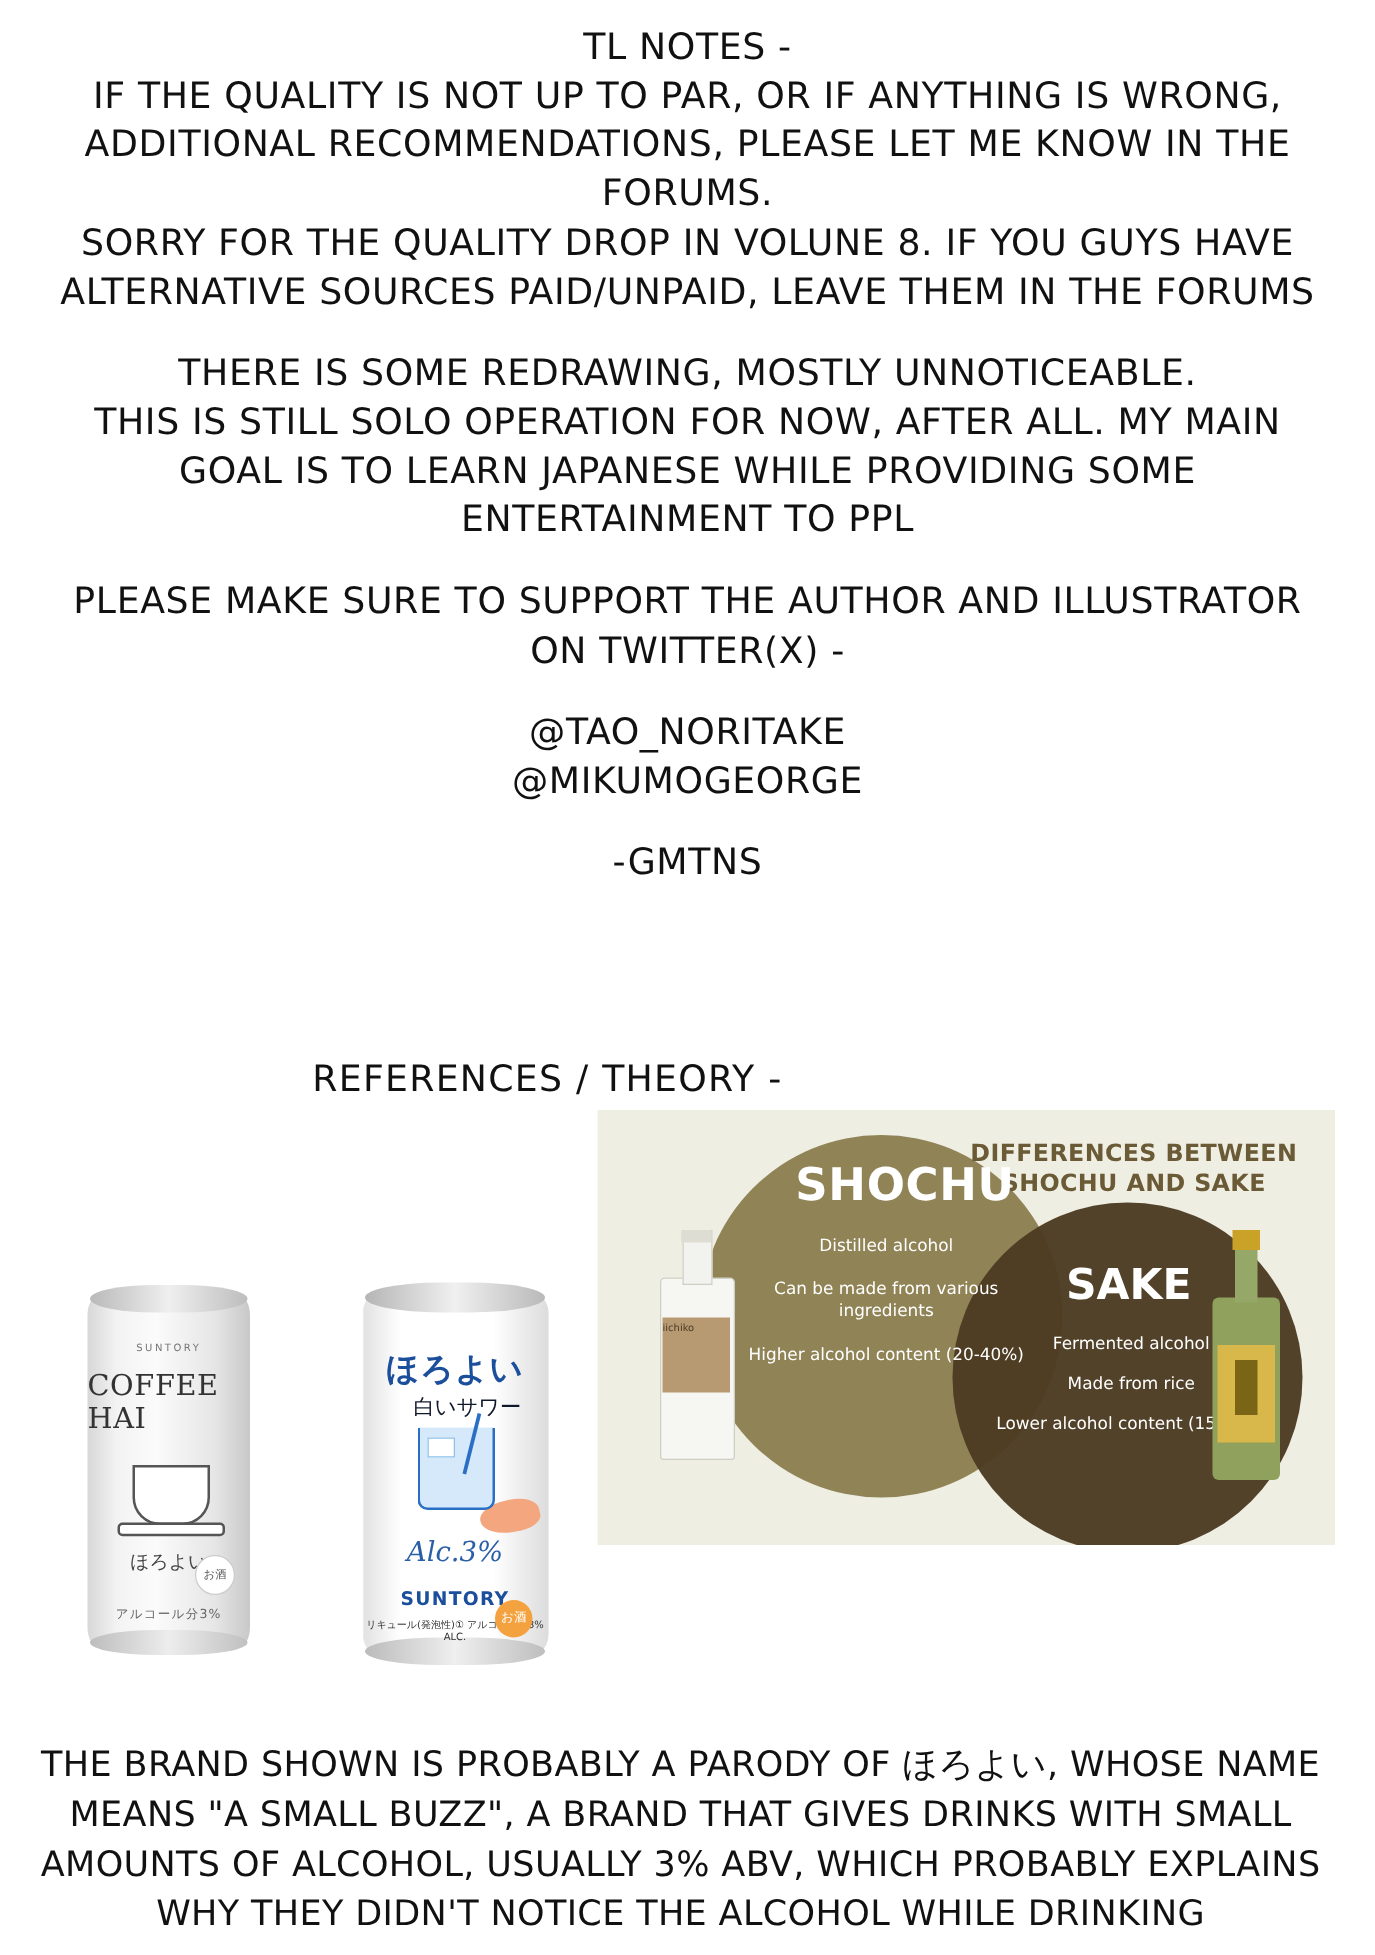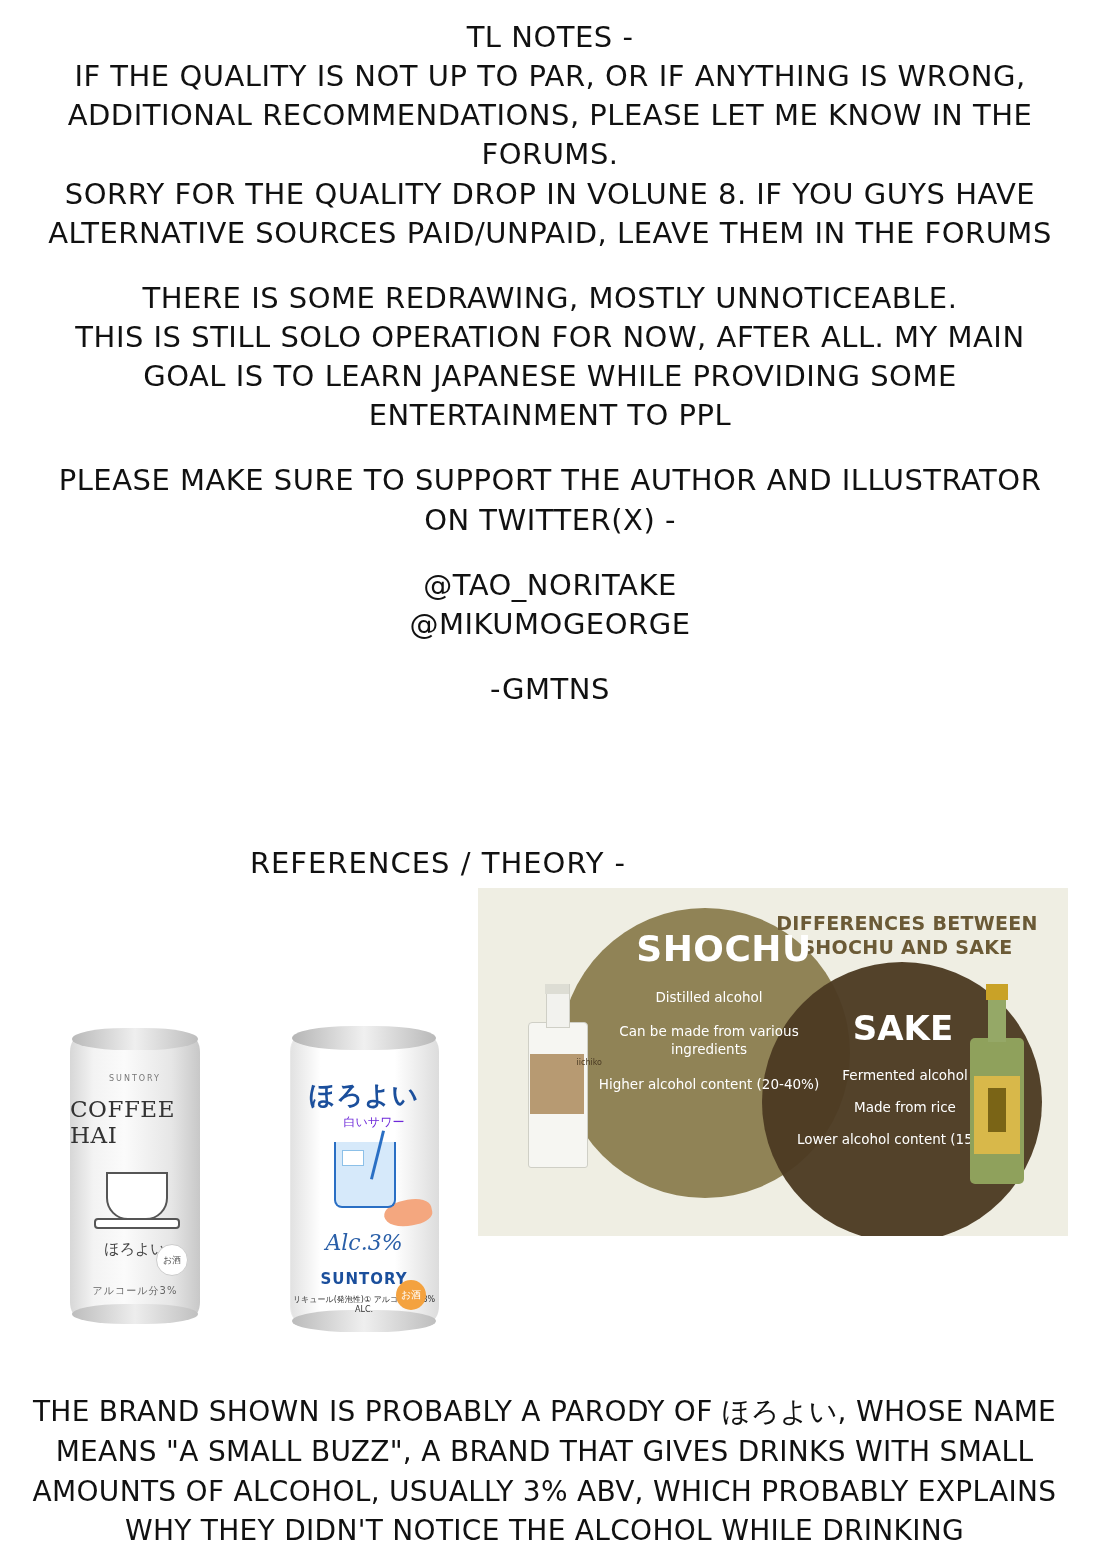--- a/index.html
+++ b/index.html
@@ -149,21 +149,21 @@
   .bs-body {
     position: absolute; left: 4px; top: 38px; width: 58px; height: 144px;
     background: #f6f6f2; border: 1px solid #cfcfc6; border-radius: 4px 4px 3px 3px;
   }
   .bs-label {
     position: absolute; left: 6px; top: 70px; width: 54px; height: 60px;
     background: #b79a72;
   }
   .bs-label-text {
     position: absolute; left: 6px; top: 74px; width: 72px;
-    font-size: 8px; color: #4a3a22; text-align: right; line-height: 1.25;
+    font-size: 8px; color: #4a3a22; text-align: left; line-height: 1.25;
   }
   .bottle-sake {
     position: absolute;
     left: 488px;
     top: 96px;
     width: 64px;
     height: 200px;
   }
   .bk-cap { position: absolute; left: 20px; top: 0; width: 22px; height: 16px; background: #c9a227; }
   .bk-neck { position: absolute; left: 22px; top: 14px; width: 18px; height: 44px; background: #95a867; }
@@ -250,21 +250,21 @@
     background: linear-gradient(90deg,#bbbbbb,#efefef,#bebebe);
     border-radius: 50% / 60%;
   }
   .ch-title {
     position: absolute; left: 6px; top: 60px; width: 148px;
     text-align: center; font-size: 26px; color: #1b4f9c; font-weight: bold;
     letter-spacing: 1px;
   }
   .ch-sub {
     position: absolute; left: 6px; top: 96px; width: 168px;
-    text-align: center; font-size: 12px; color: #6d28d9;
+    text-align: center; font-size: 17px; color: #0f172a;
   }
   .ch-glass {
     position: absolute; left: 50px; top: 124px; width: 58px; height: 64px;
     border: 2px solid #2a6fc4; border-top: none;
     background: rgba(180,215,245,0.55);
     border-radius: 0 0 8px 8px;
   }
   .ch-straw {
     position: absolute; left: 92px; top: 112px; width: 3px; height: 50px;
     background: #2a6fc4; transform: rotate(14deg);

